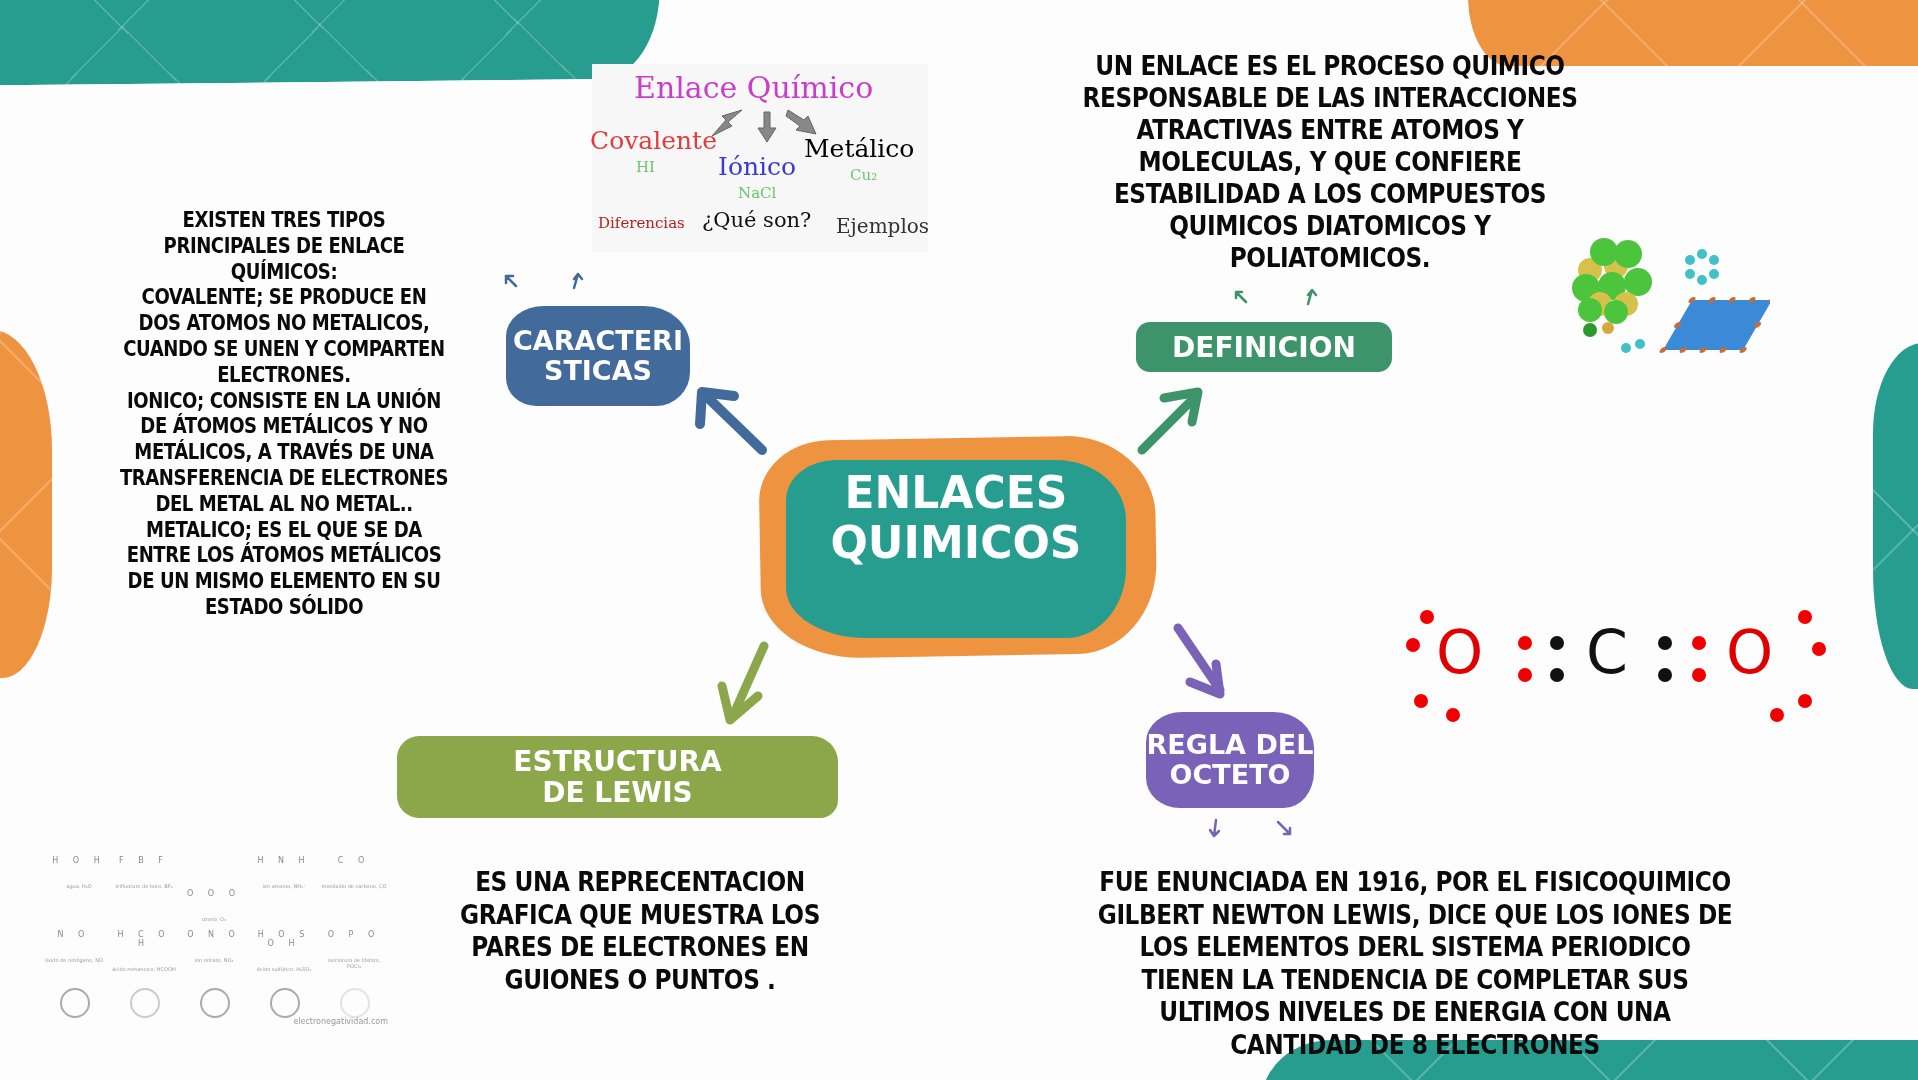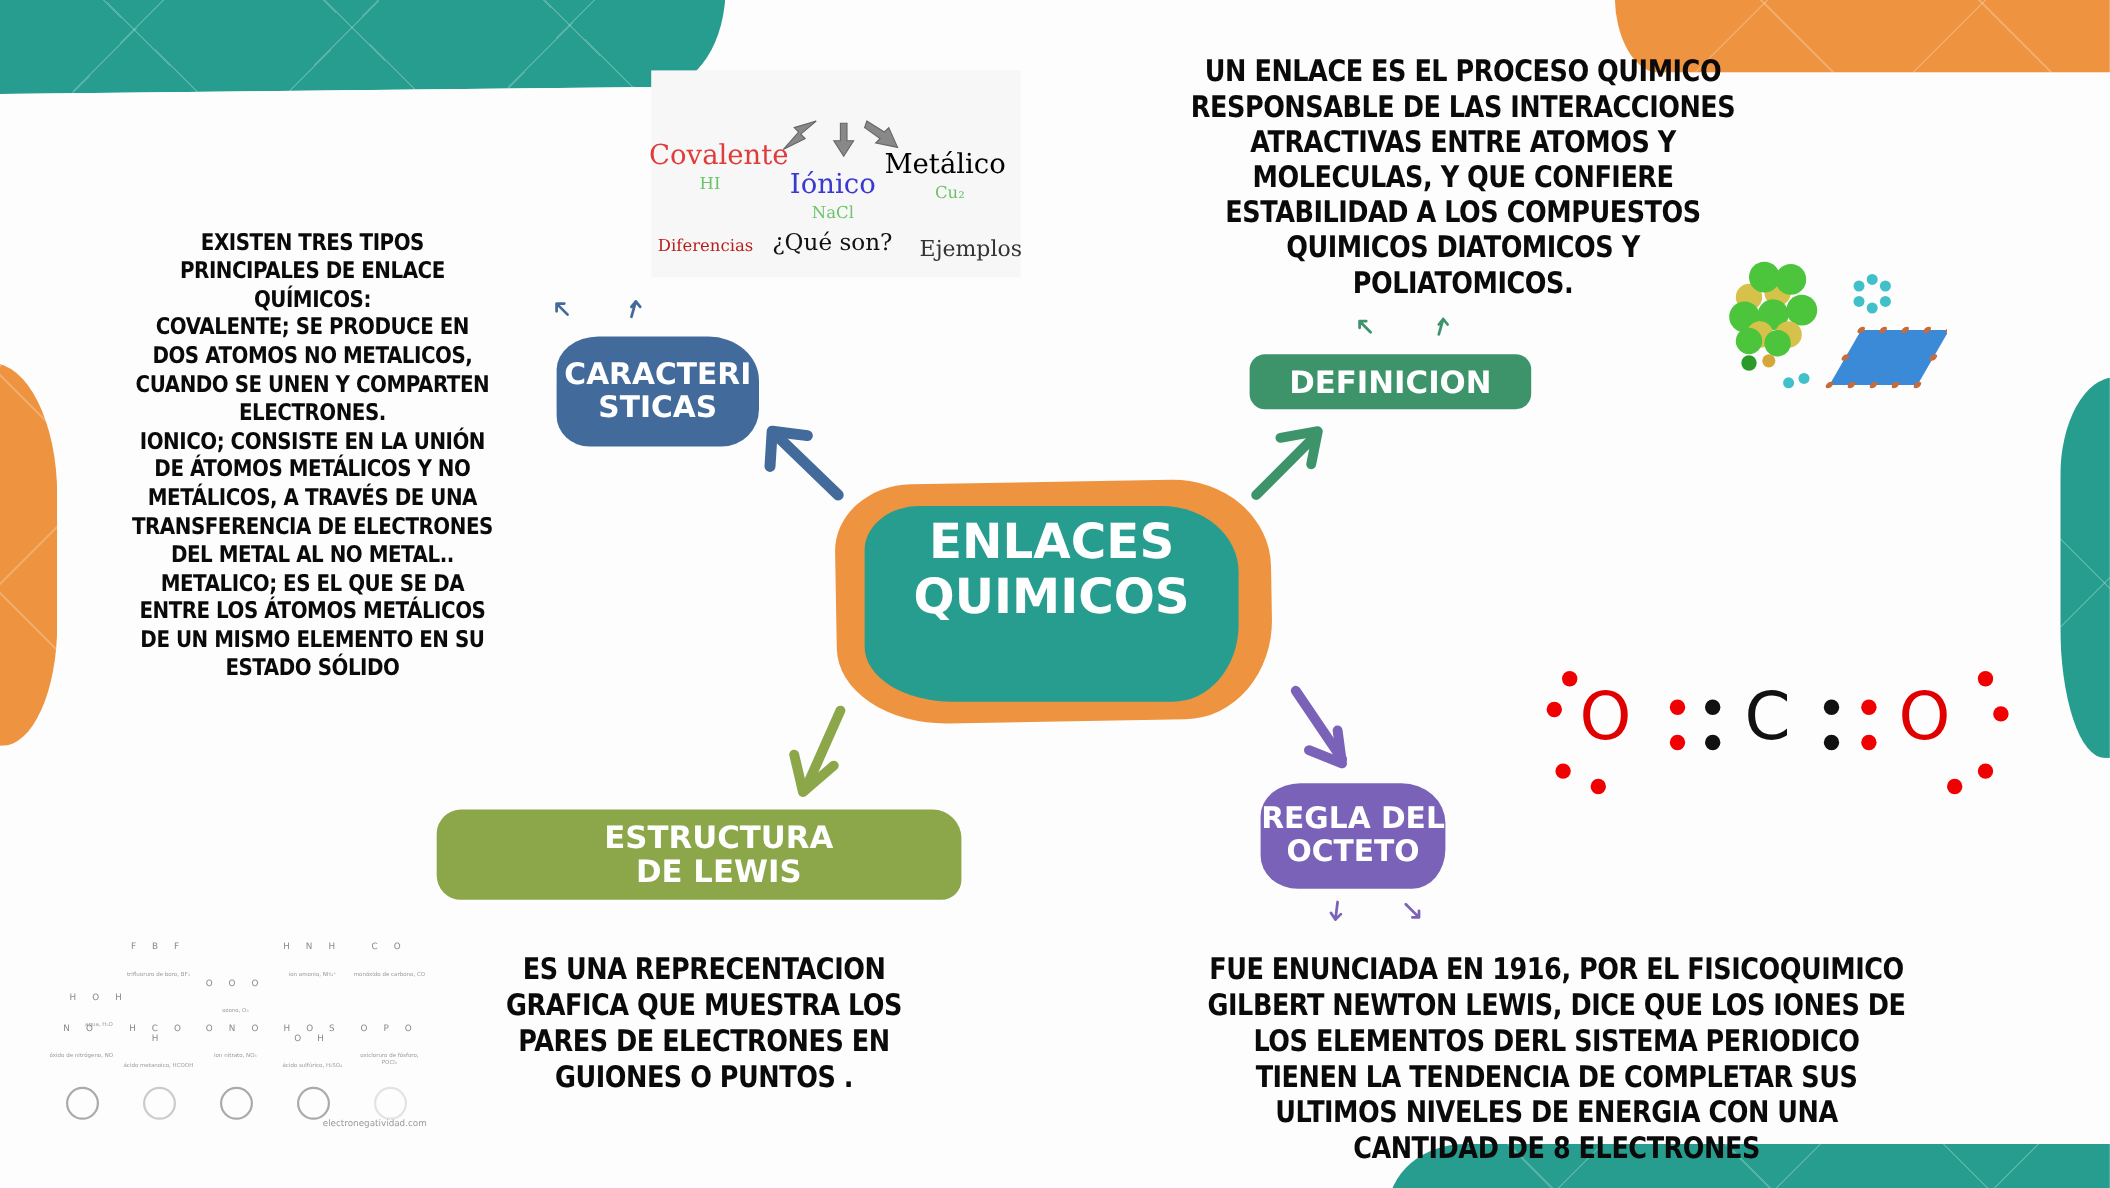--- a/index.html
+++ b/index.html
@@ -23,21 +23,21 @@
   #text-definicion{left:1030px;top:50px;width:600px;font-size:27px;line-height:32px;transform:scaleX(0.86);transform-origin:center top;}
   #text-lewis{left:410px;top:866px;width:460px;font-size:27px;line-height:32.5px;transform:scaleX(0.86);transform-origin:center top;}
   #text-octeto{left:1030px;top:866px;width:770px;font-size:27px;line-height:32.5px;transform:scaleX(0.86);transform-origin:center top;}
 
   .node{position:absolute;display:flex;align-items:center;justify-content:center;flex-direction:column;color:#fff;font-family:"DejaVu Sans",sans-serif;font-weight:bold;text-align:center;letter-spacing:0px;}
   .node .line{display:block;white-space:nowrap;}
   #node-center-outer{left:760px;top:438px;width:396px;height:218px;background:#ee9440;border-radius:70px 90px 80px 100px / 60px 80px 90px 70px;transform:rotate(-1deg);}
   #node-center{left:786px;top:460px;width:340px;height:178px;background:#279d8f;border-radius:50px 70px 60px 80px / 40px 60px 70px 50px;font-size:44px;line-height:50px;justify-content:flex-start;padding-top:8px;box-sizing:border-box;}
   #node-caracteristicas{left:506px;top:306px;width:184px;height:100px;background:#426b9c;border-radius:38px 46px 34px 30px / 30px 40px 34px 28px;font-size:27px;line-height:30px;}
   #node-definicion{left:1136px;top:322px;width:256px;height:50px;background:#3e946a;border-radius:14px;font-size:28px;}
-  #node-lewis{left:397px;top:736px;width:441px;height:82px;background:#8ca74a;border-radius:22px 26px 18px 22px;font-size:28px;line-height:31px;padding-left:36px;}
+  #node-lewis{left:397px;top:736px;width:441px;height:82px;background:#8ca74a;border-radius:22px 26px 18px 22px;font-size:28px;line-height:31px;}
   #node-octeto{left:1146px;top:712px;width:168px;height:96px;background:#7a62b8;border-radius:36px 40px 30px 34px / 30px 36px 36px 30px;font-size:27px;line-height:30px;}
 
   .arrow{position:absolute;left:0;top:0;}
 
   
   #img-enlace{position:absolute;left:592px;top:64px;width:336px;height:188px;background:#f7f7f7;}
   #img-enlace .t{position:absolute;font-family:"DejaVu Serif",serif;white-space:nowrap;}
 
   
   #co2{position:absolute;left:1390px;top:590px;width:440px;height:150px;}
@@ -88,20 +88,21 @@
     <g stroke="#7a62b8">
       <path d="M1178 628 L1220 690" stroke-width="9"></path>
       <path d="M1190 682 L1220 694 L1216 664" stroke-width="9"></path>
       <path d="M1216 820 L1214 836 M1214 836 L1210 830 M1214 836 L1219 831" stroke-width="2.5"></path>
       <path d="M1278 822 L1290 834 M1290 834 L1284 834 M1290 834 L1290 828" stroke-width="2.5"></path>
     </g>
   </g>
 </svg>
 
 <div id="img-enlace">
+  <span class="t" style="left:42px;top:6px;font-size:30px;color:#c83ec8;">Enlace Químico</span>
   <svg style="position:absolute;left:0;top:0;" width="336" height="188">
     <g fill="#888" stroke="#666" stroke-width="1">
       <path d="M150 46 L136 58 L140 62 L120 72 L134 56 L130 52 Z"></path>
       <path d="M172 48 L178 48 L178 64 L184 64 L175 78 L166 64 L172 64 Z"></path>
       <path d="M196 46 L212 56 L216 52 L224 70 L204 66 L208 62 L194 52 Z"></path>
     </g>
   </svg>
   <span class="t" style="left:-2px;top:62px;font-size:25px;color:#e03c3c;">Covalente</span>
   <span class="t" style="left:44px;top:94px;font-size:15px;color:#6ac46a;">HI</span>
   <span class="t" style="left:126px;top:88px;font-size:25px;color:#3a3ad0;">Iónico</span>
@@ -244,21 +245,21 @@
   <div class="dot blk" style="left:268px;top:78px;"></div>
   <div class="dot red" style="left:302px;top:46px;"></div>
   <div class="dot red" style="left:302px;top:78px;"></div>
   <div class="dot red" style="left:408px;top:20px;"></div>
   <div class="dot red" style="left:422px;top:52px;"></div>
   <div class="dot red" style="left:408px;top:104px;"></div>
   <div class="dot red" style="left:380px;top:118px;"></div>
 </div>
 
 <div id="img-lewis">
-  <div class="cell" style="left:16px;top:16px;margin-top:46px;">
+  <div class="cell" style="left:5px;top:16px;">
       <div class="f">H O H</div>
       <div class="c" style="margin-top:18px;">agua, H₂O</div>
     </div>
   <div class="cell" style="left:70px;top:16px;">
       <div class="f">F B F</div>
       <div class="c" style="margin-top:18px;">trifluoruro de boro, BF₃</div>
     </div>
   <div class="cell" style="left:140px;top:16px;margin-top:33px;">
       <div class="f">O O O</div>
       <div class="c" style="margin-top:18px;">ozono, O₃</div>

